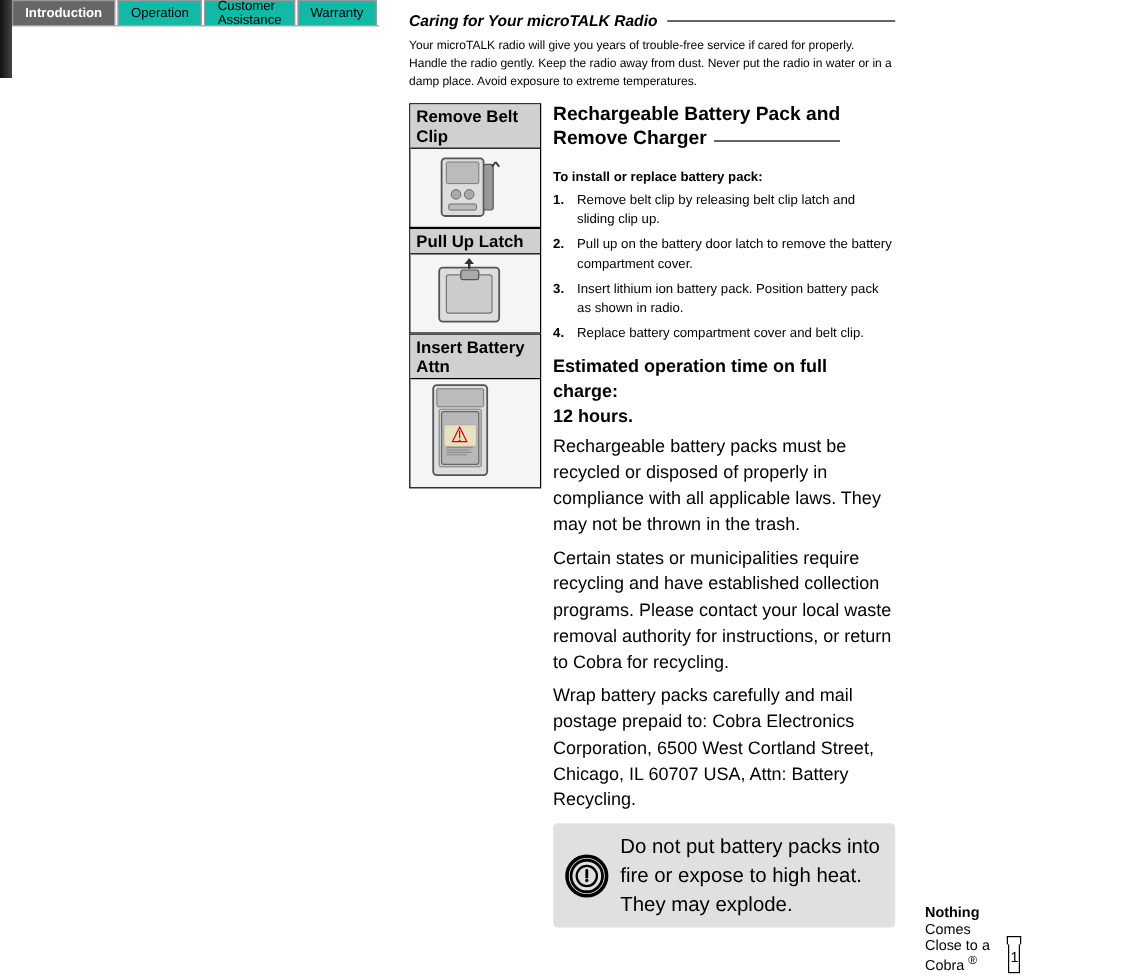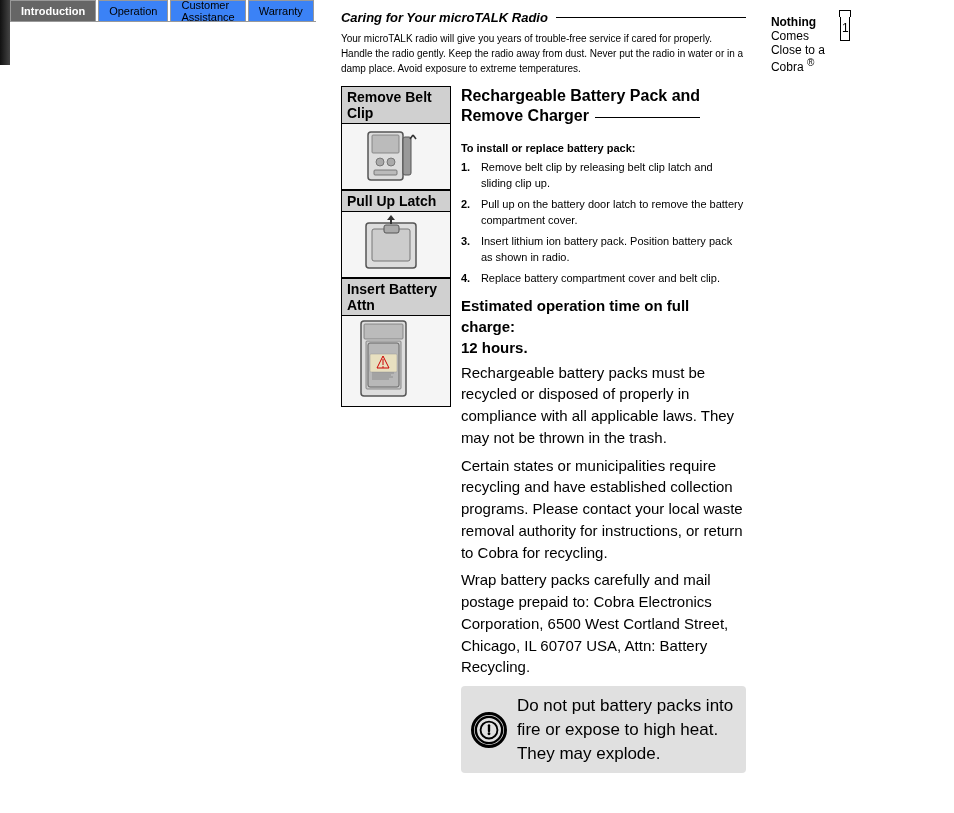--- a/index.html
+++ b/index.html
@@ -28,21 +28,21 @@
       background: #fff;
       height: 22px;
     }
 
     .nav-tab {
       padding: 3px 10px;
       font-size: 11px;
       border: 1px solid #999;
       border-bottom: none;
       cursor: pointer;
-      background: #3b82f6;
+      background: #14b8a6;
       margin-right: 2px;
       display: flex;
       align-items: center;
     }
 
     .nav-tab.active {
       background: #666;
       color: #fff;
       font-weight: bold;
     }
@@ -198,21 +198,21 @@
     .warning-text {
       font-size: 17px;
       line-height: 1.4;
     }
 
     
     .footer-area {
       width: 500px;
       display: flex;
       justify-content: center;
-      align-items: flex-start;
+      align-items: flex-end;
       padding: 15px 0 2px 0;
       gap: 8px;
     }
 
     .footer-text {
       font-size: 12px;
     }
 
     .footer-page-box {
       border: 1px solid #000;

